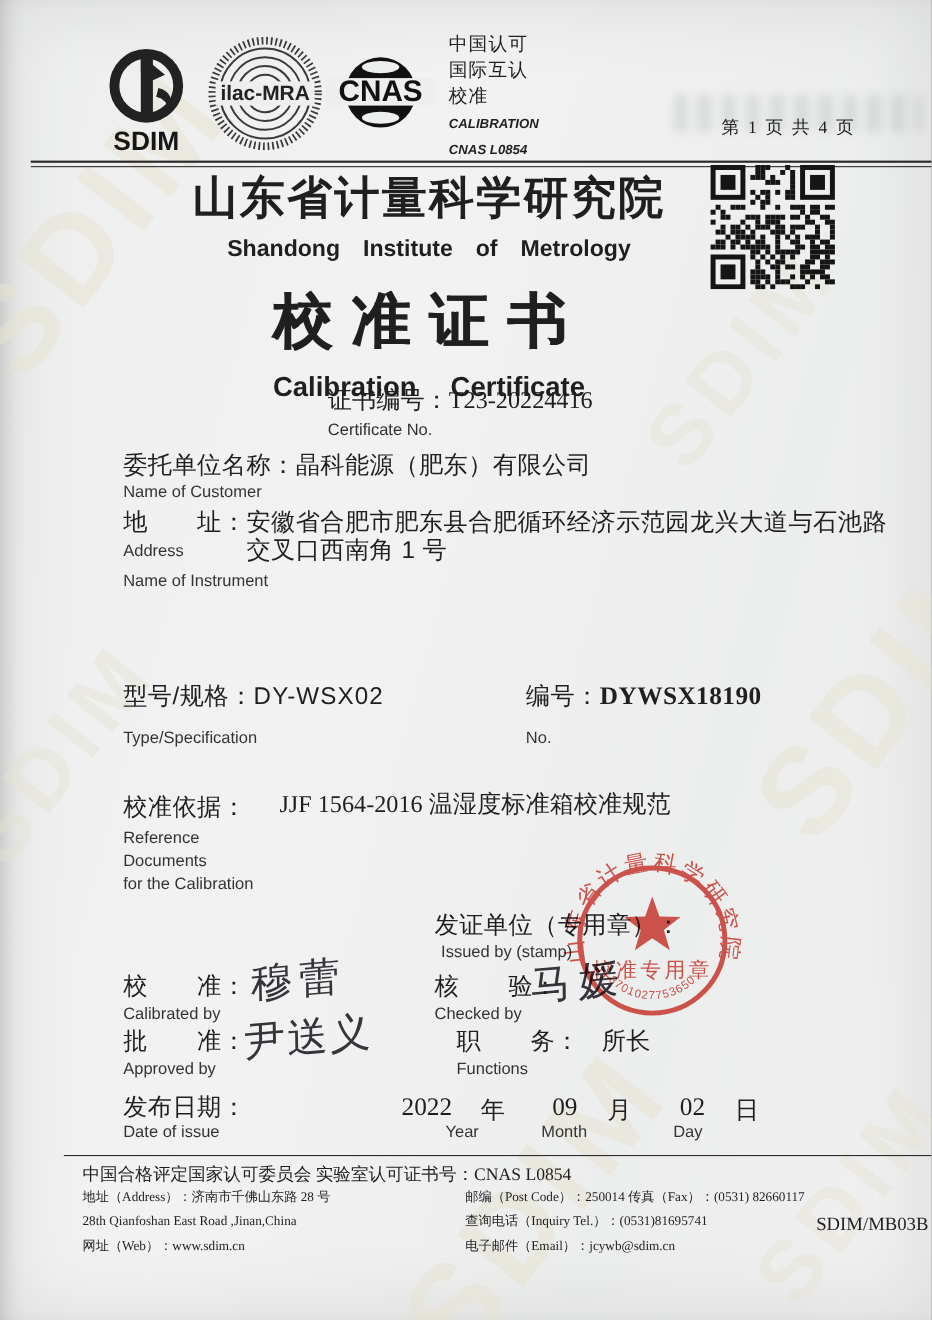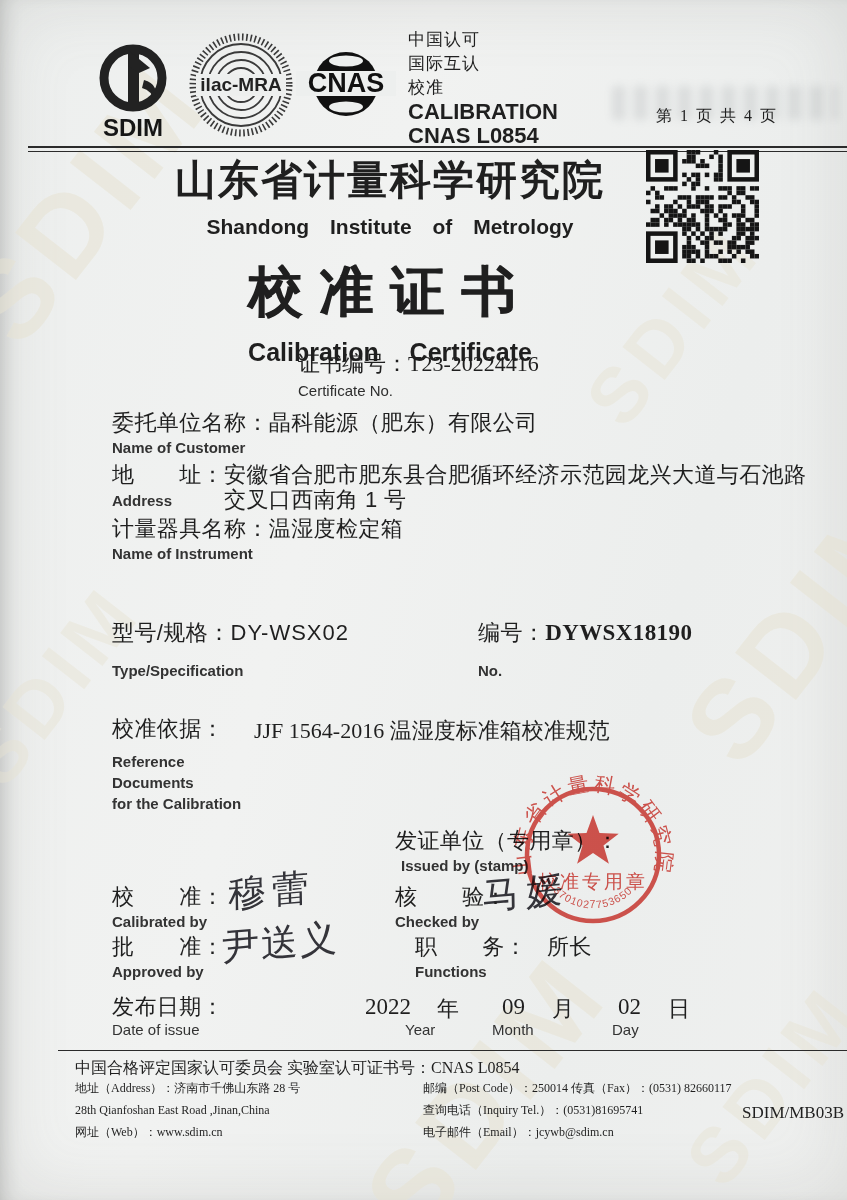--- a/index.html
+++ b/index.html
@@ -19,42 +19,42 @@
   .wm.small{font-size:78px;opacity:.45;}
 
   .bleed{position:absolute;left:612px;top:86px;width:226px;height:34px;border-radius:3px;
     background:repeating-linear-gradient(90deg,rgba(110,116,122,.34) 0 13px,rgba(205,208,208,.08) 13px 22px);
     filter:blur(4px);opacity:.45;}
 
   
   .logo-box{position:absolute;}
   .accred{position:absolute;left:408px;top:28px;line-height:24px;}
   .accred .cn{font-family:"Liberation Serif",serif;font-size:17px;letter-spacing:1px;}
-  .accred .en{font-weight:bold;font-size:22px;}
+  .accred .en{font-weight:bold;font-size:12px;font-style:italic;}
   .page-no{position:absolute;left:656px;top:106px;font-family:"Liberation Serif",serif;font-size:16px;letter-spacing:2px;}
   .rule-double{position:absolute;left:28px;top:146px;width:819px;height:3px;
     border-top:2.5px solid #2b2b2b;border-bottom:1.8px solid #2b2b2b;}
 
   .inst{position:absolute;left:110px;top:153px;width:560px;text-align:center;}
   .inst .cn{font-family:"Liberation Serif",serif;font-weight:bold;font-size:41px;letter-spacing:2px;white-space:nowrap;}
   .inst .en{font-weight:bold;font-size:21px;word-spacing:15px;margin-top:7px;}
 
   .cert-title{position:absolute;left:0;top:256px;width:780px;text-align:center;}
   .cert-title .cn{font-weight:900;font-size:54px;letter-spacing:17px;text-shadow:1px 0 0 #222;}
   .cert-title .en{font-weight:bold;font-size:25px;word-spacing:24px;margin-top:9px;}
 
   .cert-no{position:absolute;left:298px;top:349px;}
   .cert-no .l1{font-family:"Liberation Serif",serif;font-size:22px;}
   .cert-no .l2{font-size:15px;color:#2e2e2e;margin-top:3px;}
 
   
   .frow{position:absolute;left:112px;}
   .cnline{font-size:22px;letter-spacing:.4px;font-weight:500;white-space:nowrap;line-height:25px;}
   .fvalue{font-weight:500;}
-  .elabel{font-size:15px;color:#333;margin-top:4px;font-weight:700;}
+  .elabel{font-size:15px;color:#333;margin-top:4px;font-weight:400;}
   .serifval{font-family:"Liberation Serif",serif;font-weight:400;}
   .boldserif{font-family:"Liberation Serif",serif;font-weight:bold;}
 
   .sig{position:absolute;font-family:"Liberation Serif",serif;font-size:37px;color:#34343a;
        transform:rotate(-5deg) skewX(-4deg);letter-spacing:7px;white-space:nowrap;}
 
   .stamp{position:absolute;left:498px;top:760px;mix-blend-mode:multiply;opacity:.9;}
 
   .daterow .dv{position:absolute;top:0;font-family:"Liberation Serif",serif;font-size:23px;}
   .daterow .du{position:absolute;top:0;font-size:22px;font-weight:500;}
@@ -381,36 +381,35 @@
       <span>地　　址：</span>
       <span class="fvalue" style="white-space:nowrap;">
         <span>安徽省合肥市肥东县合肥循环经济示范园龙兴大道与石池路</span><br>
         <span>交叉口西南角 1 号</span>
       </span>
     </div>
     <div class="elabel" style="position:absolute;left:0;top:26px">Address</div>
   </div>
 
   <div class="frow" style="top:516px">
-    <div class="cnline"><span>计量器具名称：</span><span class="fvalue">温湿度检定箱</span></div>
     <div class="elabel">Name of Instrument</div>
   </div>
 
 
   <div class="frow" style="top:620px">
     <div class="cnline"><span>型号/规格：</span><span class="fvalue" style="letter-spacing:1px">DY-WSX02</span></div>
     <div class="elabel" style="margin-top:17px">Type/Specification</div>
   </div>
   <div class="frow" style="left:478px;top:620px">
     <div class="cnline"><span>编号：</span><span class="boldserif" style="font-size:23px">DYWSX18190</span></div>
     <div class="elabel" style="margin-top:17px">No.</div>
   </div>
 
   <div class="frow" style="top:716px">
-    <div style="display:flex;align-items:flex-start;">
+    <div style="display:flex;align-items:flex-end;">
       <span class="cnline">校准依据：</span>
       <span class="serifval" style="font-size:22px;margin-left:30px;white-space:nowrap;">JJF 1564-2016 温湿度标准箱校准规范</span>
     </div>
     <div class="elabel" style="line-height:21px;margin-top:5px">
       <div>Reference</div>
       <div>Documents</div>
       <div>for the Calibration</div>
     </div>
   </div>
 

